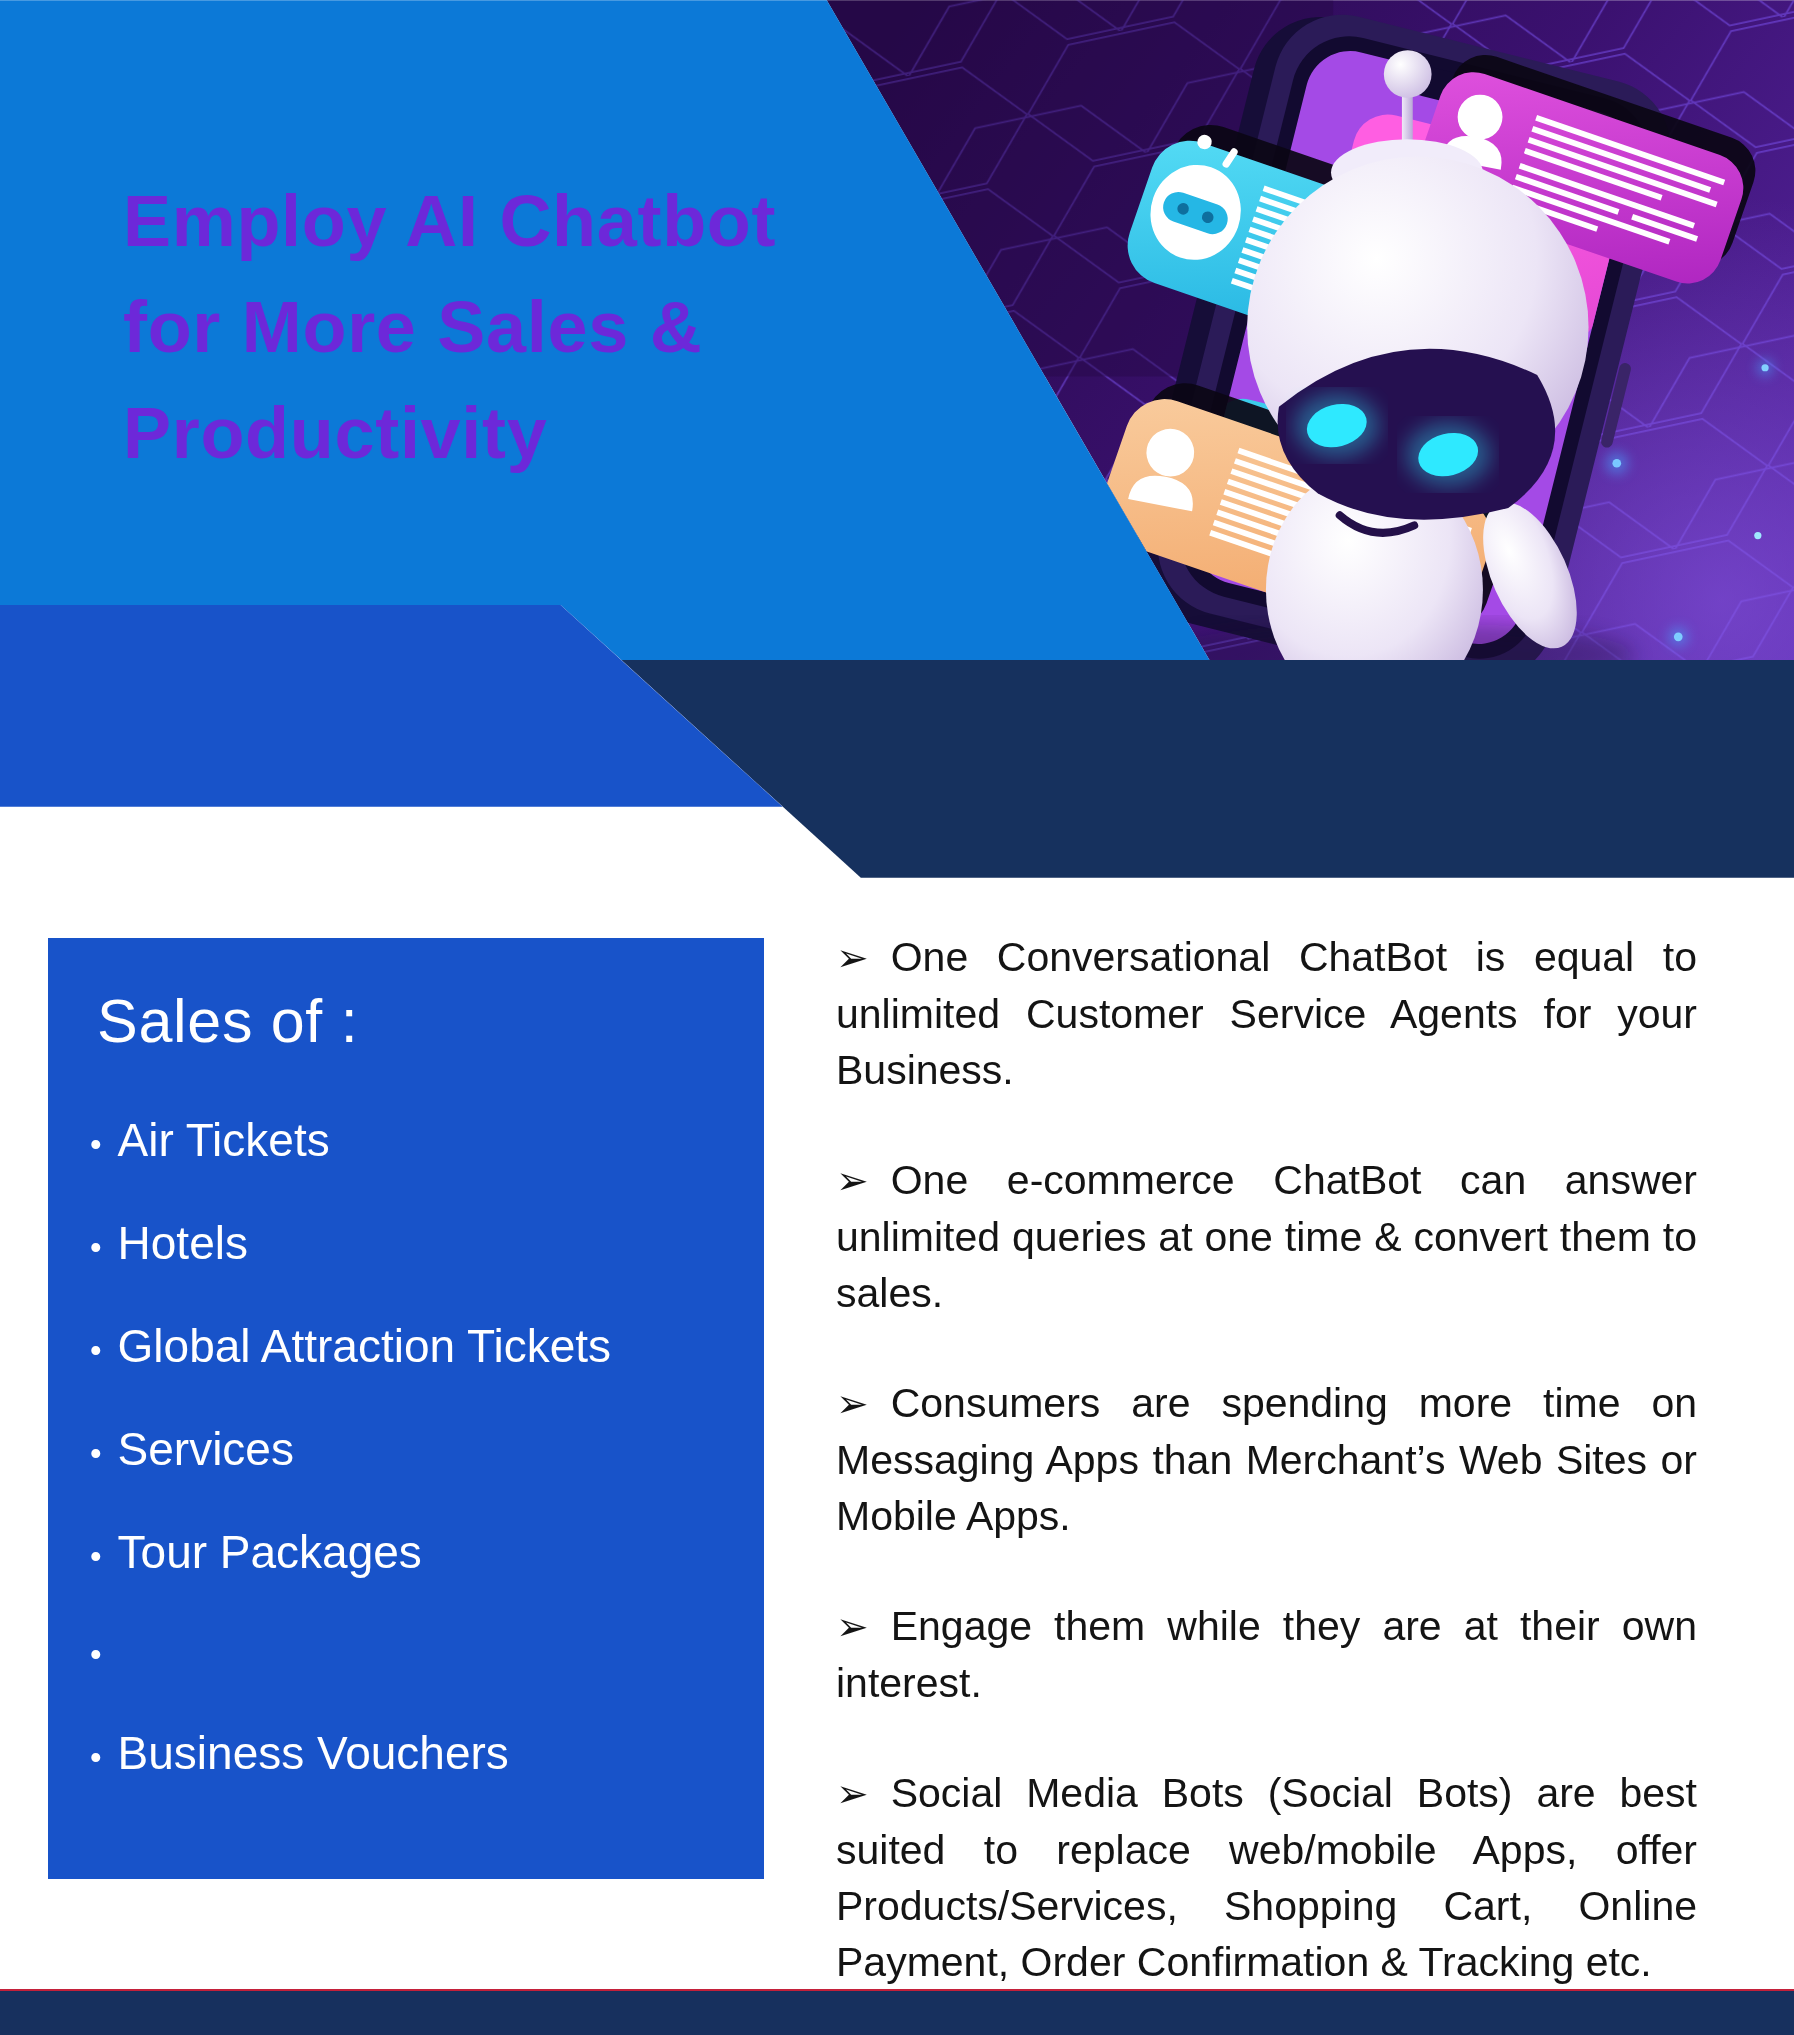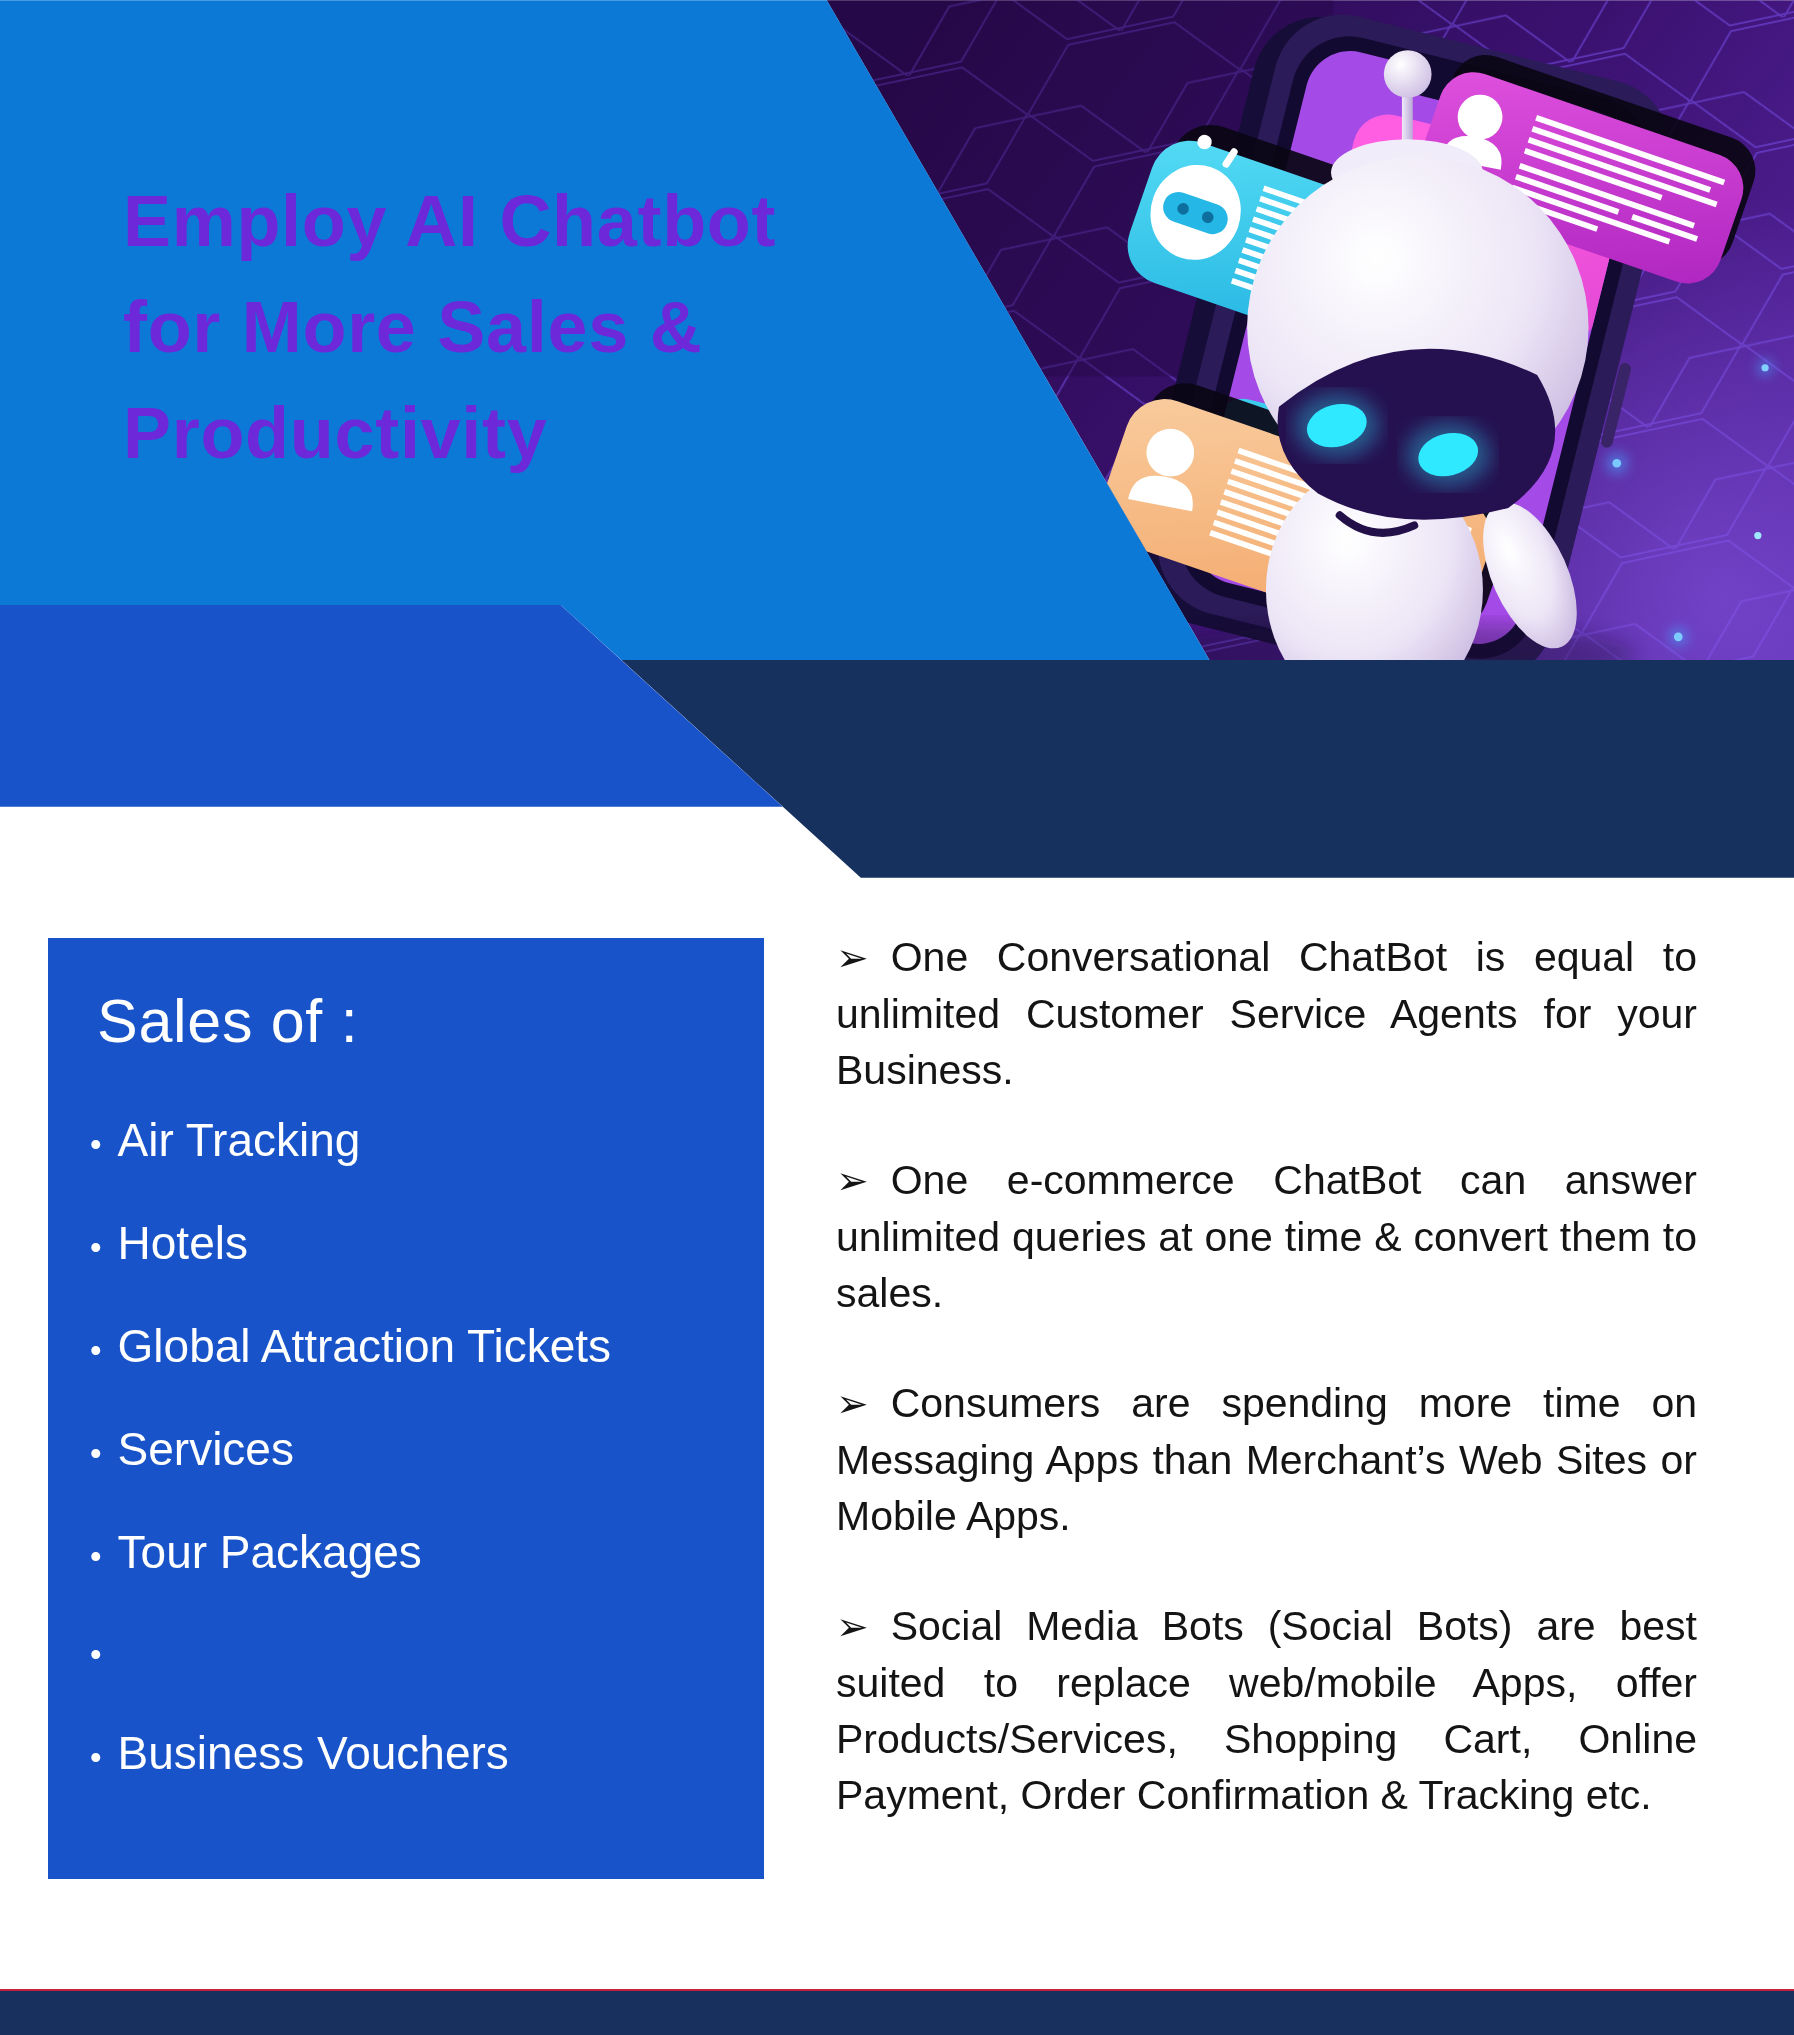--- a/index.html
+++ b/index.html
@@ -260,21 +260,21 @@
     <div>Employ AI Chatbot</div>
     <div>for More Sales &amp;</div>
     <div>Productivity</div>
   </div>
 
   <div class="sales-box">
     <div class="sales-heading">Sales of :</div>
     <ul class="sales-list">
       <li>
           <span class="bullet">•</span>
-          <span>Air Tracking</span>
+          <span>Air Tickets</span>
         </li>
       <li>
           <span class="bullet">•</span>
           <span>Hotels</span>
         </li>
       <li>
           <span class="bullet">•</span>
           <span>Global Attraction Tickets</span>
         </li>
       <li>
@@ -292,20 +292,21 @@
           <span class="bullet">•</span>
           <span>Business Vouchers</span>
         </li>
     </ul>
   </div>
 
   <div class="benefits">
     <p><span class="marker">➢</span><span>One Conversational ChatBot is equal to unlimited Customer Service Agents for your Business.</span></p>
     <p><span class="marker">➢</span><span>One e-commerce ChatBot can answer unlimited queries at one time &amp; convert them to sales.</span></p>
     <p><span class="marker">➢</span><span>Consumers are spending more time on Messaging Apps than Merchant’s Web Sites or Mobile Apps.</span></p>
+    <p><span class="marker">➢</span><span>Engage them while they are at their own interest.</span></p>
     <p><span class="marker">➢</span><span>Social Media Bots (Social Bots) are best suited to replace web/mobile Apps, offer Products/Services, Shopping Cart, Online Payment, Order Confirmation &amp; Tracking etc.</span></p>
   </div>
 
   <div class="footer-line"></div>
   <div class="footer-bar"></div>
 
 </div>
 
 
 </body></html>

